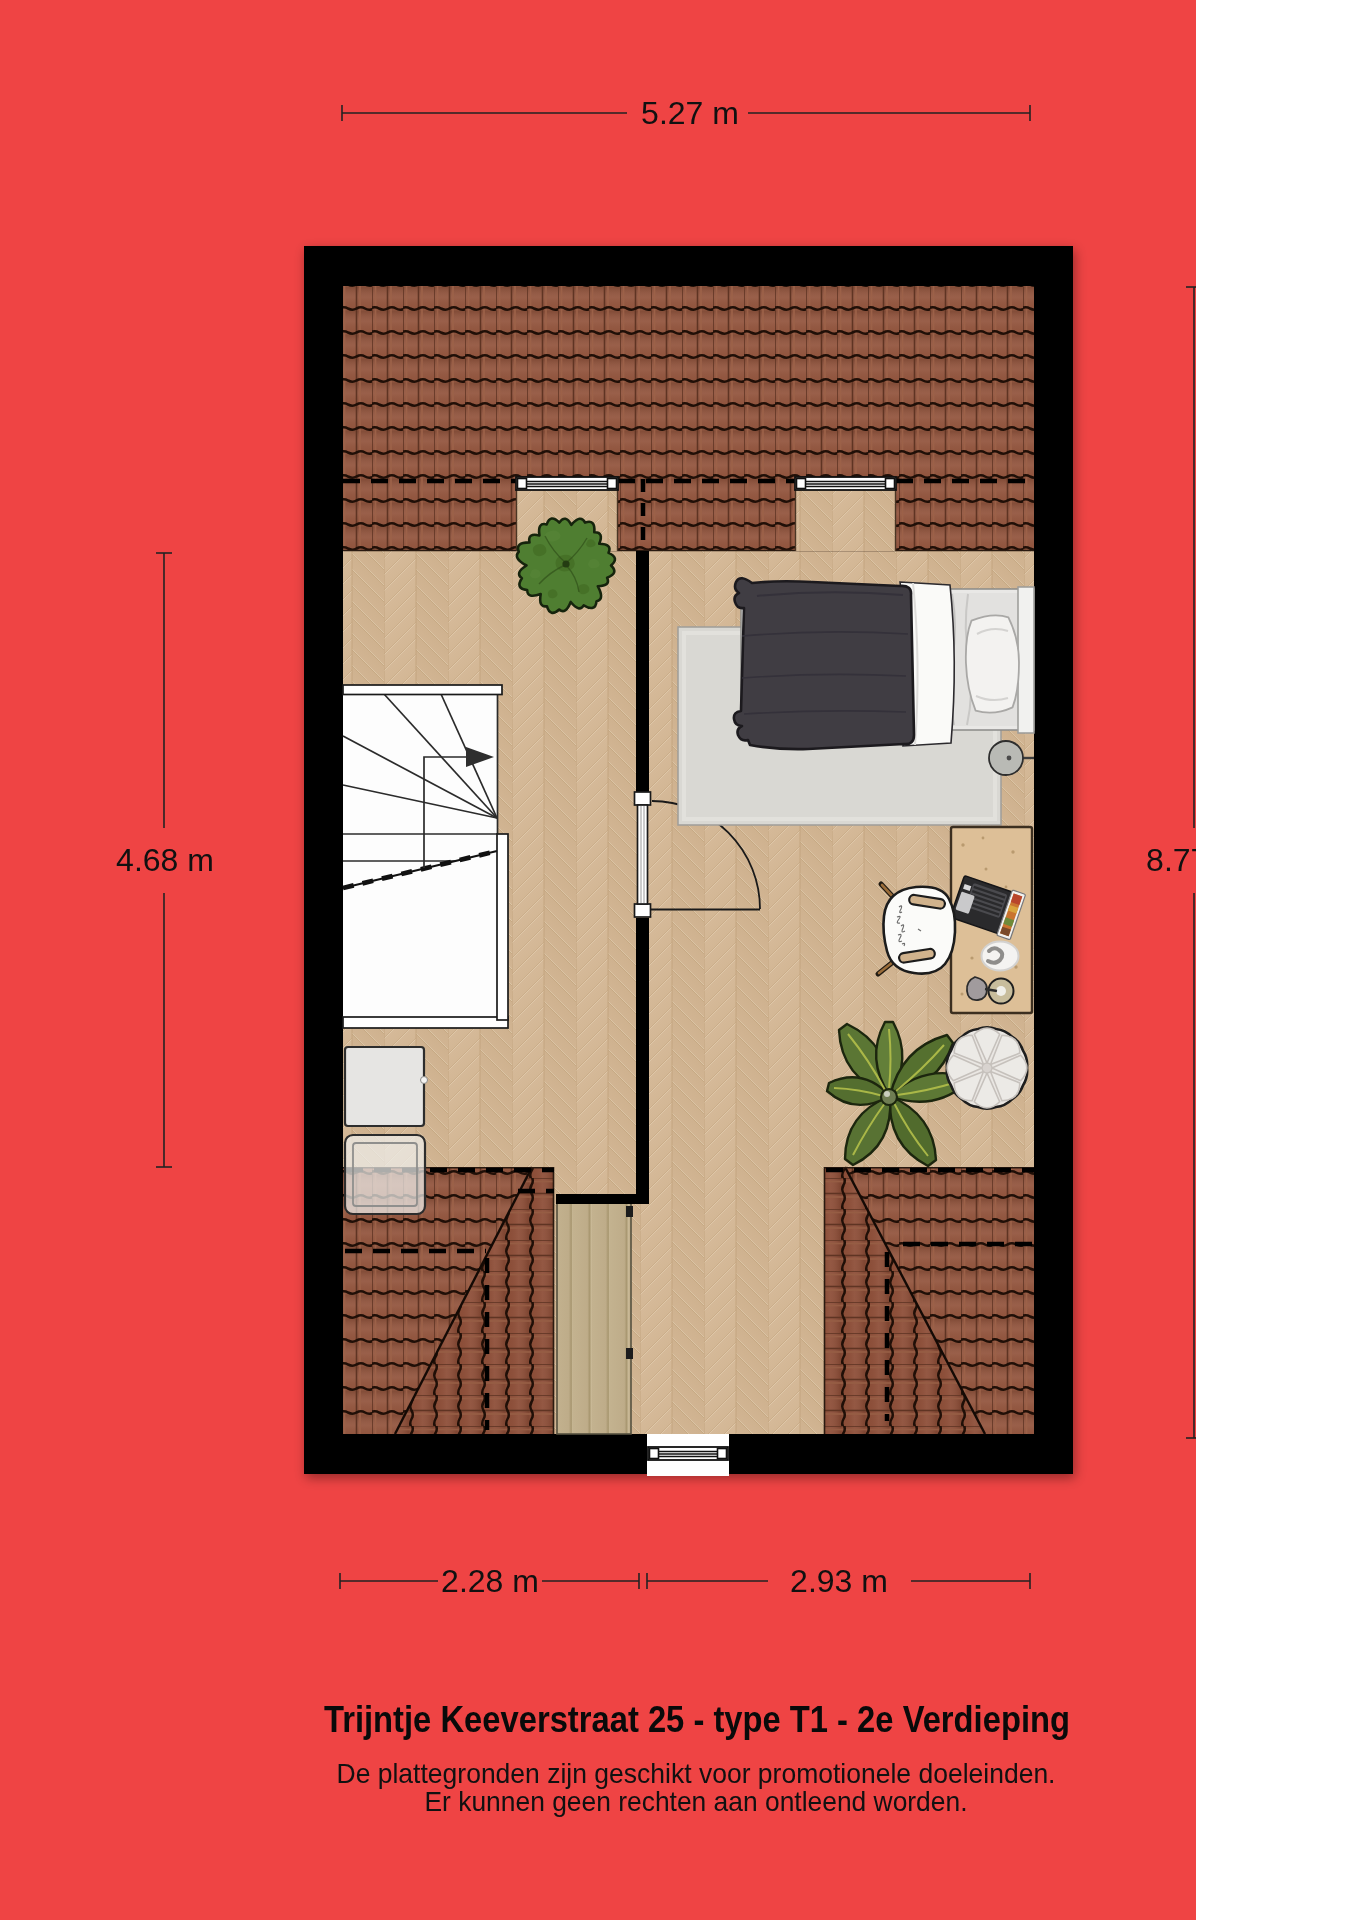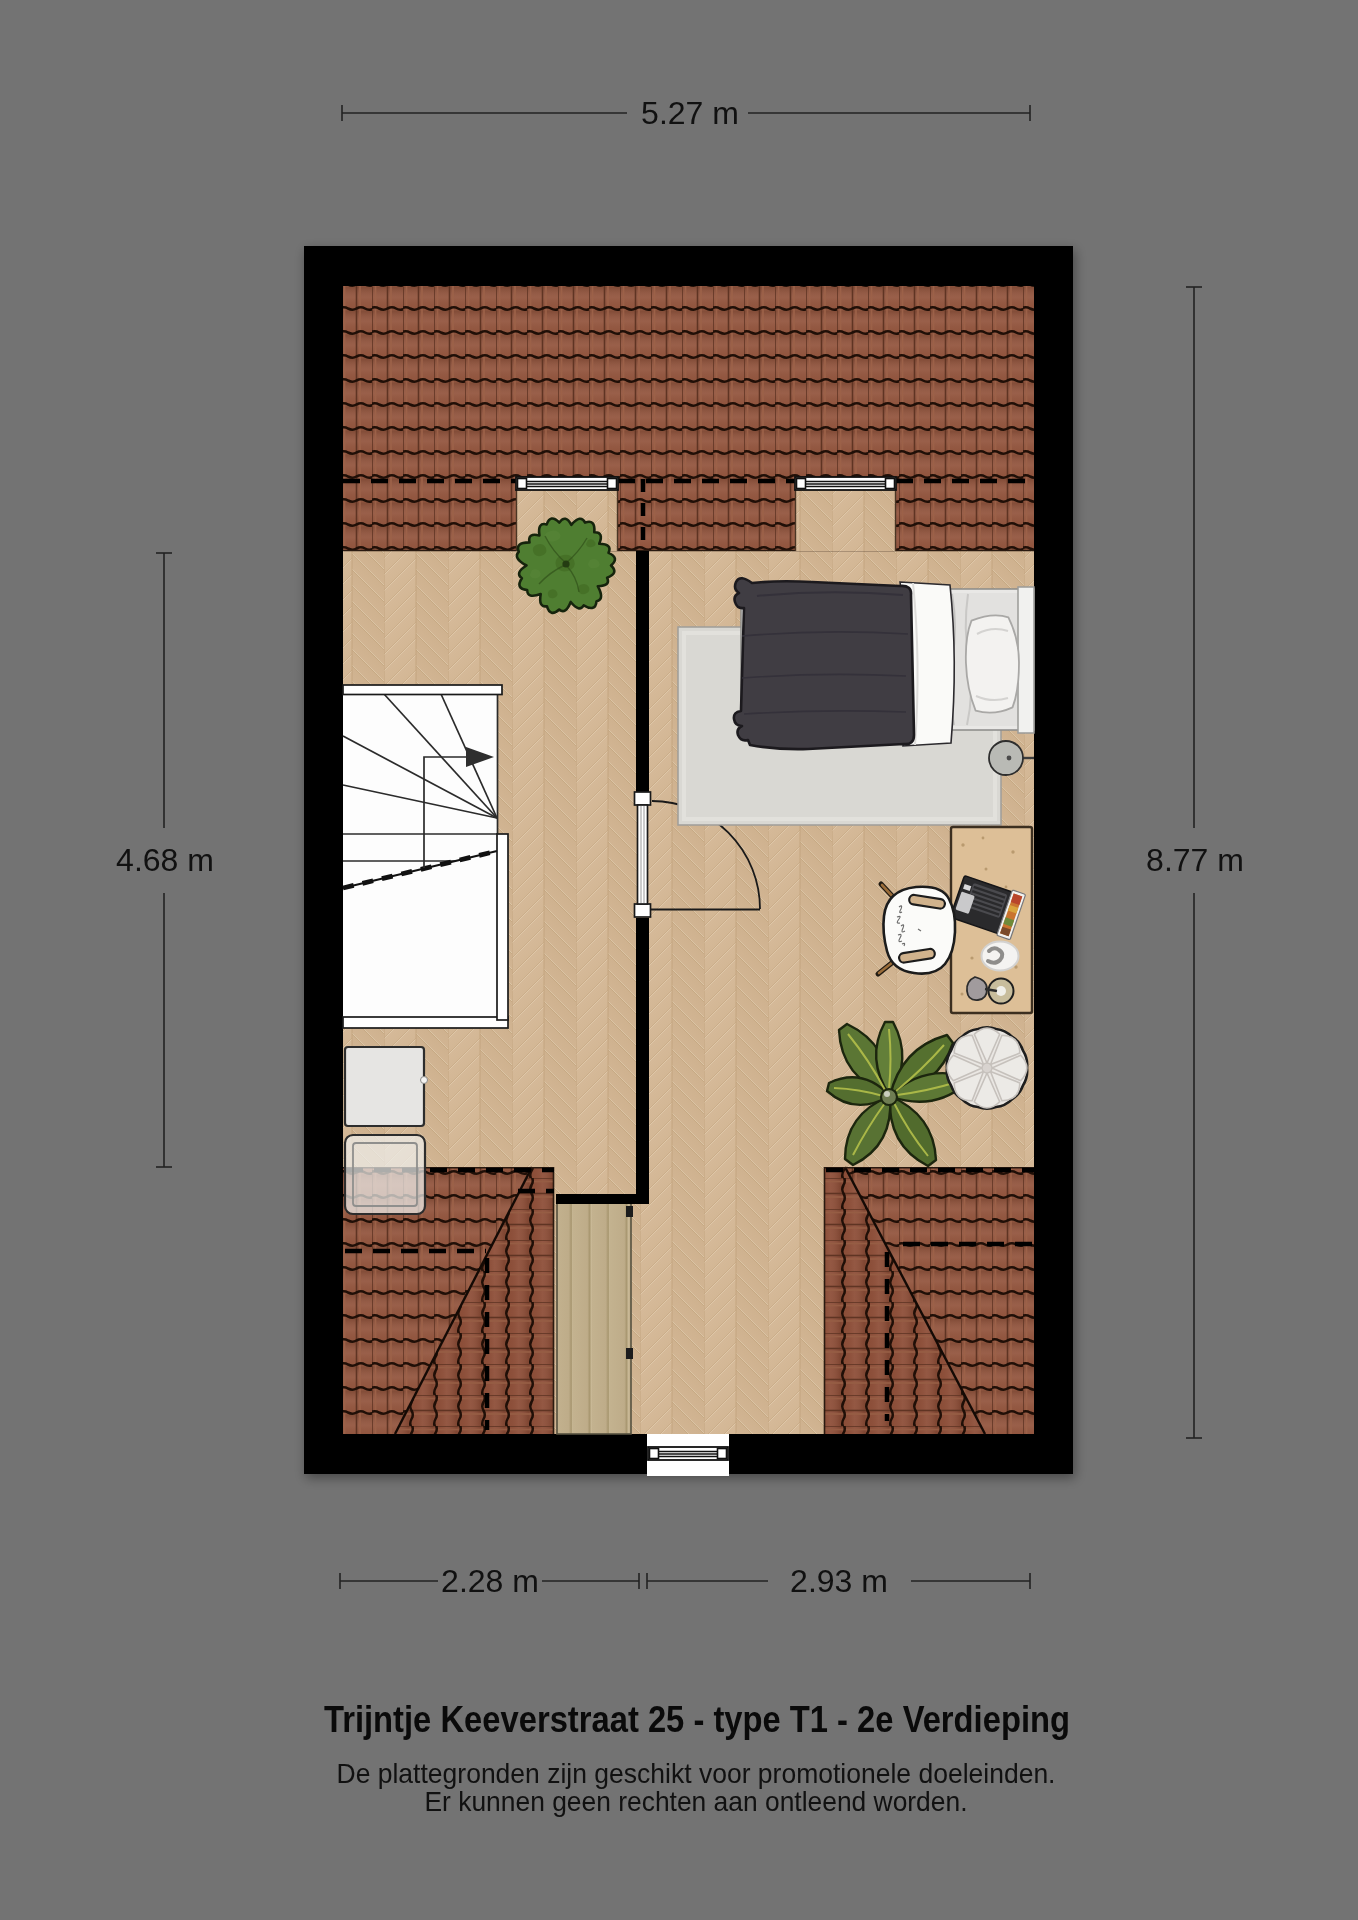--- a/index.html
+++ b/index.html
@@ -1,16 +1,16 @@
 <!DOCTYPE html>
 <html><head>
 <meta charset="utf-8">
 <style>
   html,body{margin:0;padding:0;background:#ffffff;}
-  #page{width:1358px;height:1920px;position:relative;background:#737373;overflow:hidden;text-align:right;}
+  #page{width:1196px;height:1920px;position:relative;background:#ef4444;overflow:hidden;text-align:right;}
   svg text{font-family:"Liberation Sans", sans-serif;}
 </style>
 </head>
 <body>
 <div id="page">
 <svg width="1358" height="1920" viewBox="0 0 1358 1920" xmlns="http://www.w3.org/2000/svg">
 <defs>
 
   <linearGradient id="hbA" x1="0" y1="0" x2="8" y2="8" gradientUnits="userSpaceOnUse" spreadMethod="repeat">
     <stop offset="0" stop-color="#d5b998"></stop>

